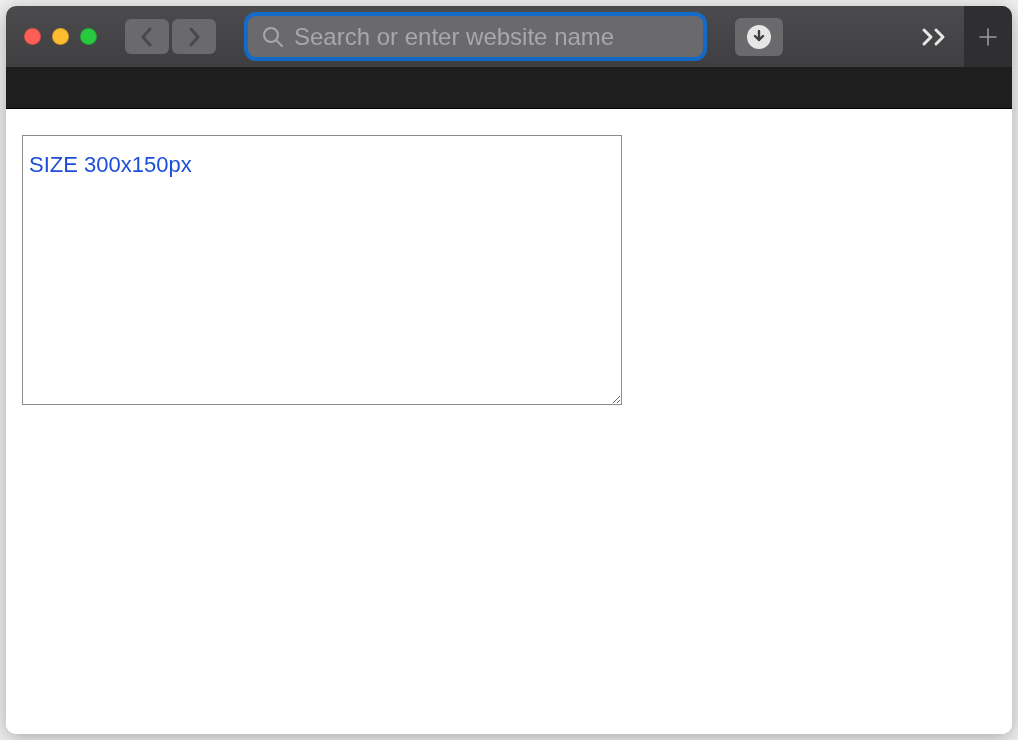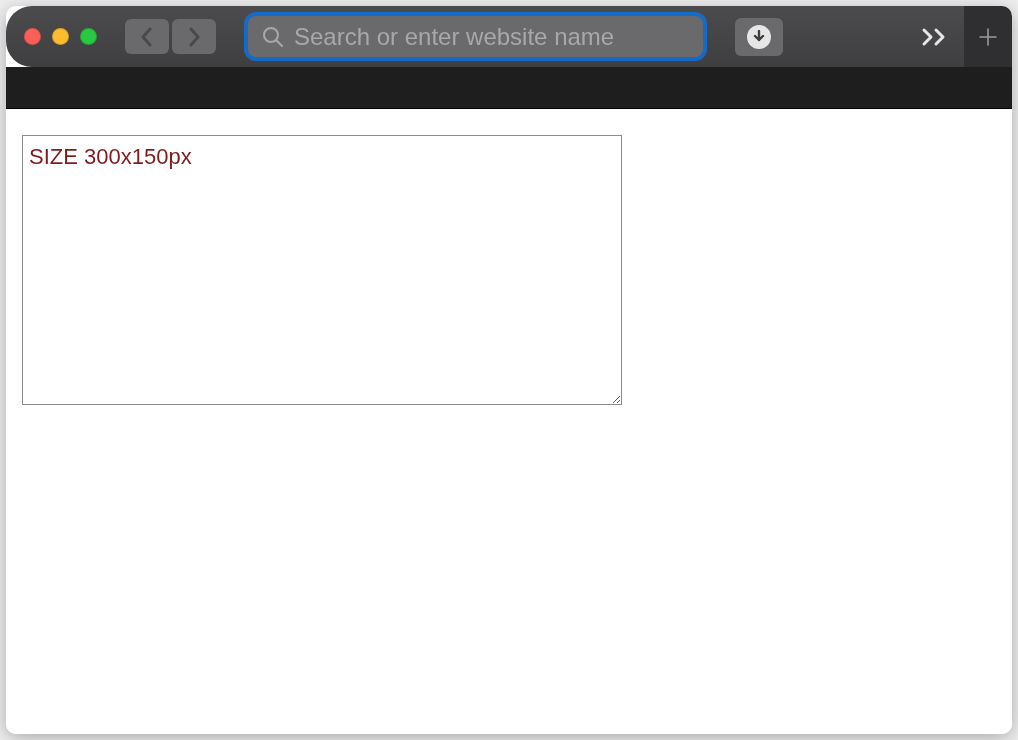--- a/index.html
+++ b/index.html
@@ -26,21 +26,20 @@
       flex-direction: column;
     }
     .titlebar {
       height: 61px;
       background: linear-gradient(to bottom, #4b4b4d 0%, #3f3f41 100%);
       display: flex;
       align-items: center;
       padding: 0 10px;
       gap: 10px;
       position: relative;
-      border-radius: 26px;
     }
     .traffic-lights {
       display: flex;
       gap: 11px;
       margin-left: 8px;
       margin-right: 8px;
     }
     .light {
       width: 17px;
       height: 17px;
@@ -153,25 +152,25 @@
       font-weight: 700;
       font-size: 56px;
       color: #000;
       margin-bottom: 36px;
     }
     .demo-textarea {
       width: 600px;
       height: 270px;
       font-family: Arial, Helvetica, sans-serif;
       font-size: 22px;
-      padding: 8px 6px;
+      padding: 16px 6px;
       border: 1px solid #8c8c8c;
       resize: both;
       background: #fff;
-      color: #7f1d1d;
+      color: #1d4ed8;
     }
   </style>
 </head>
 <body>
 
 <div class="window">
 
   <div class="titlebar">
     <div class="traffic-lights">
       <div class="light red"></div>

